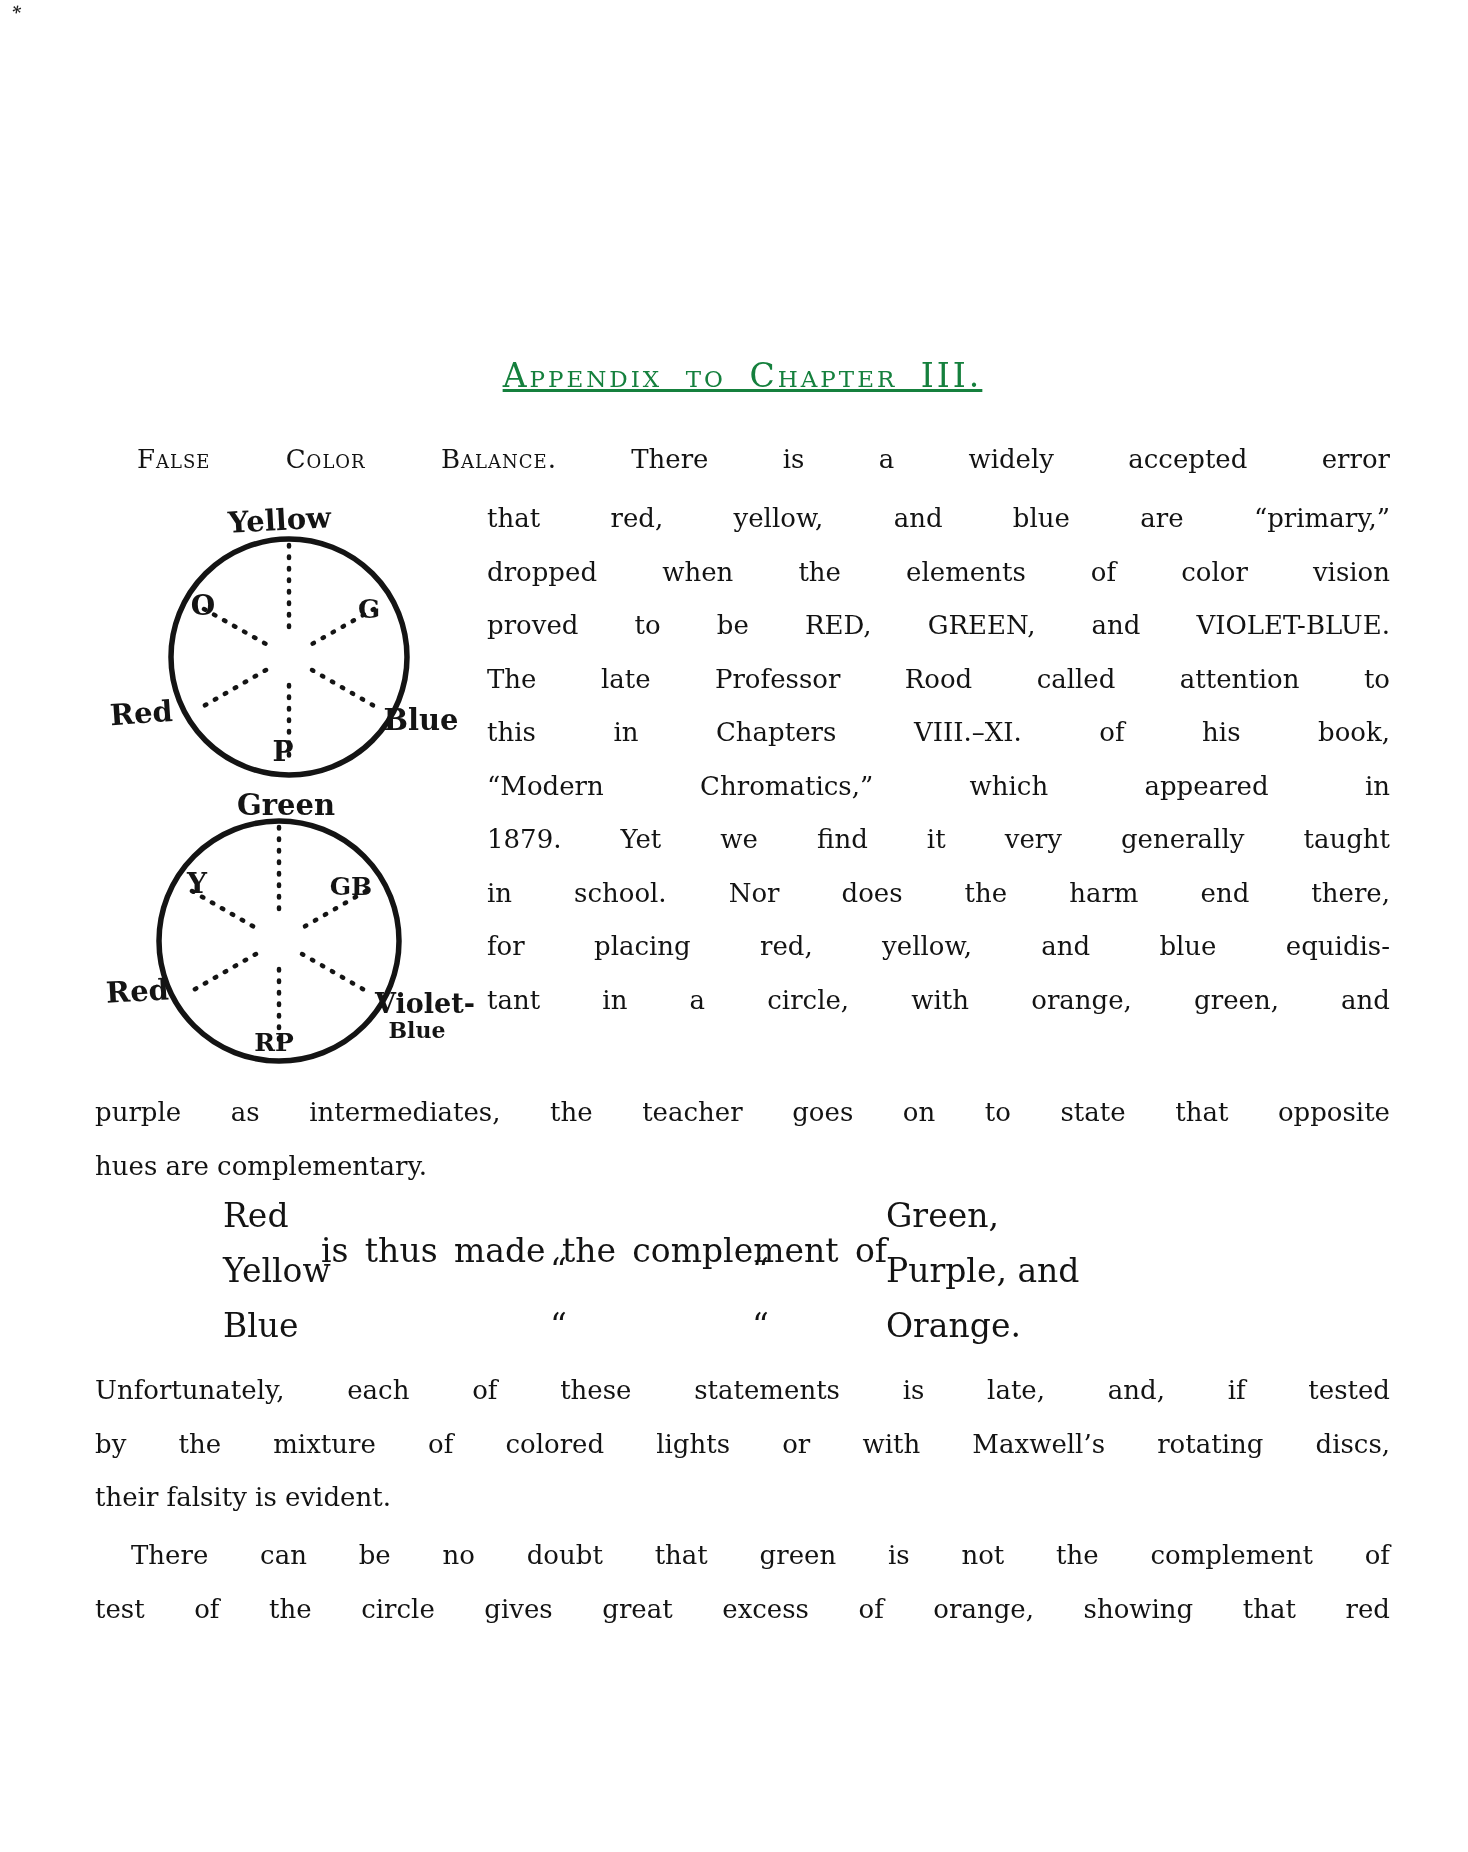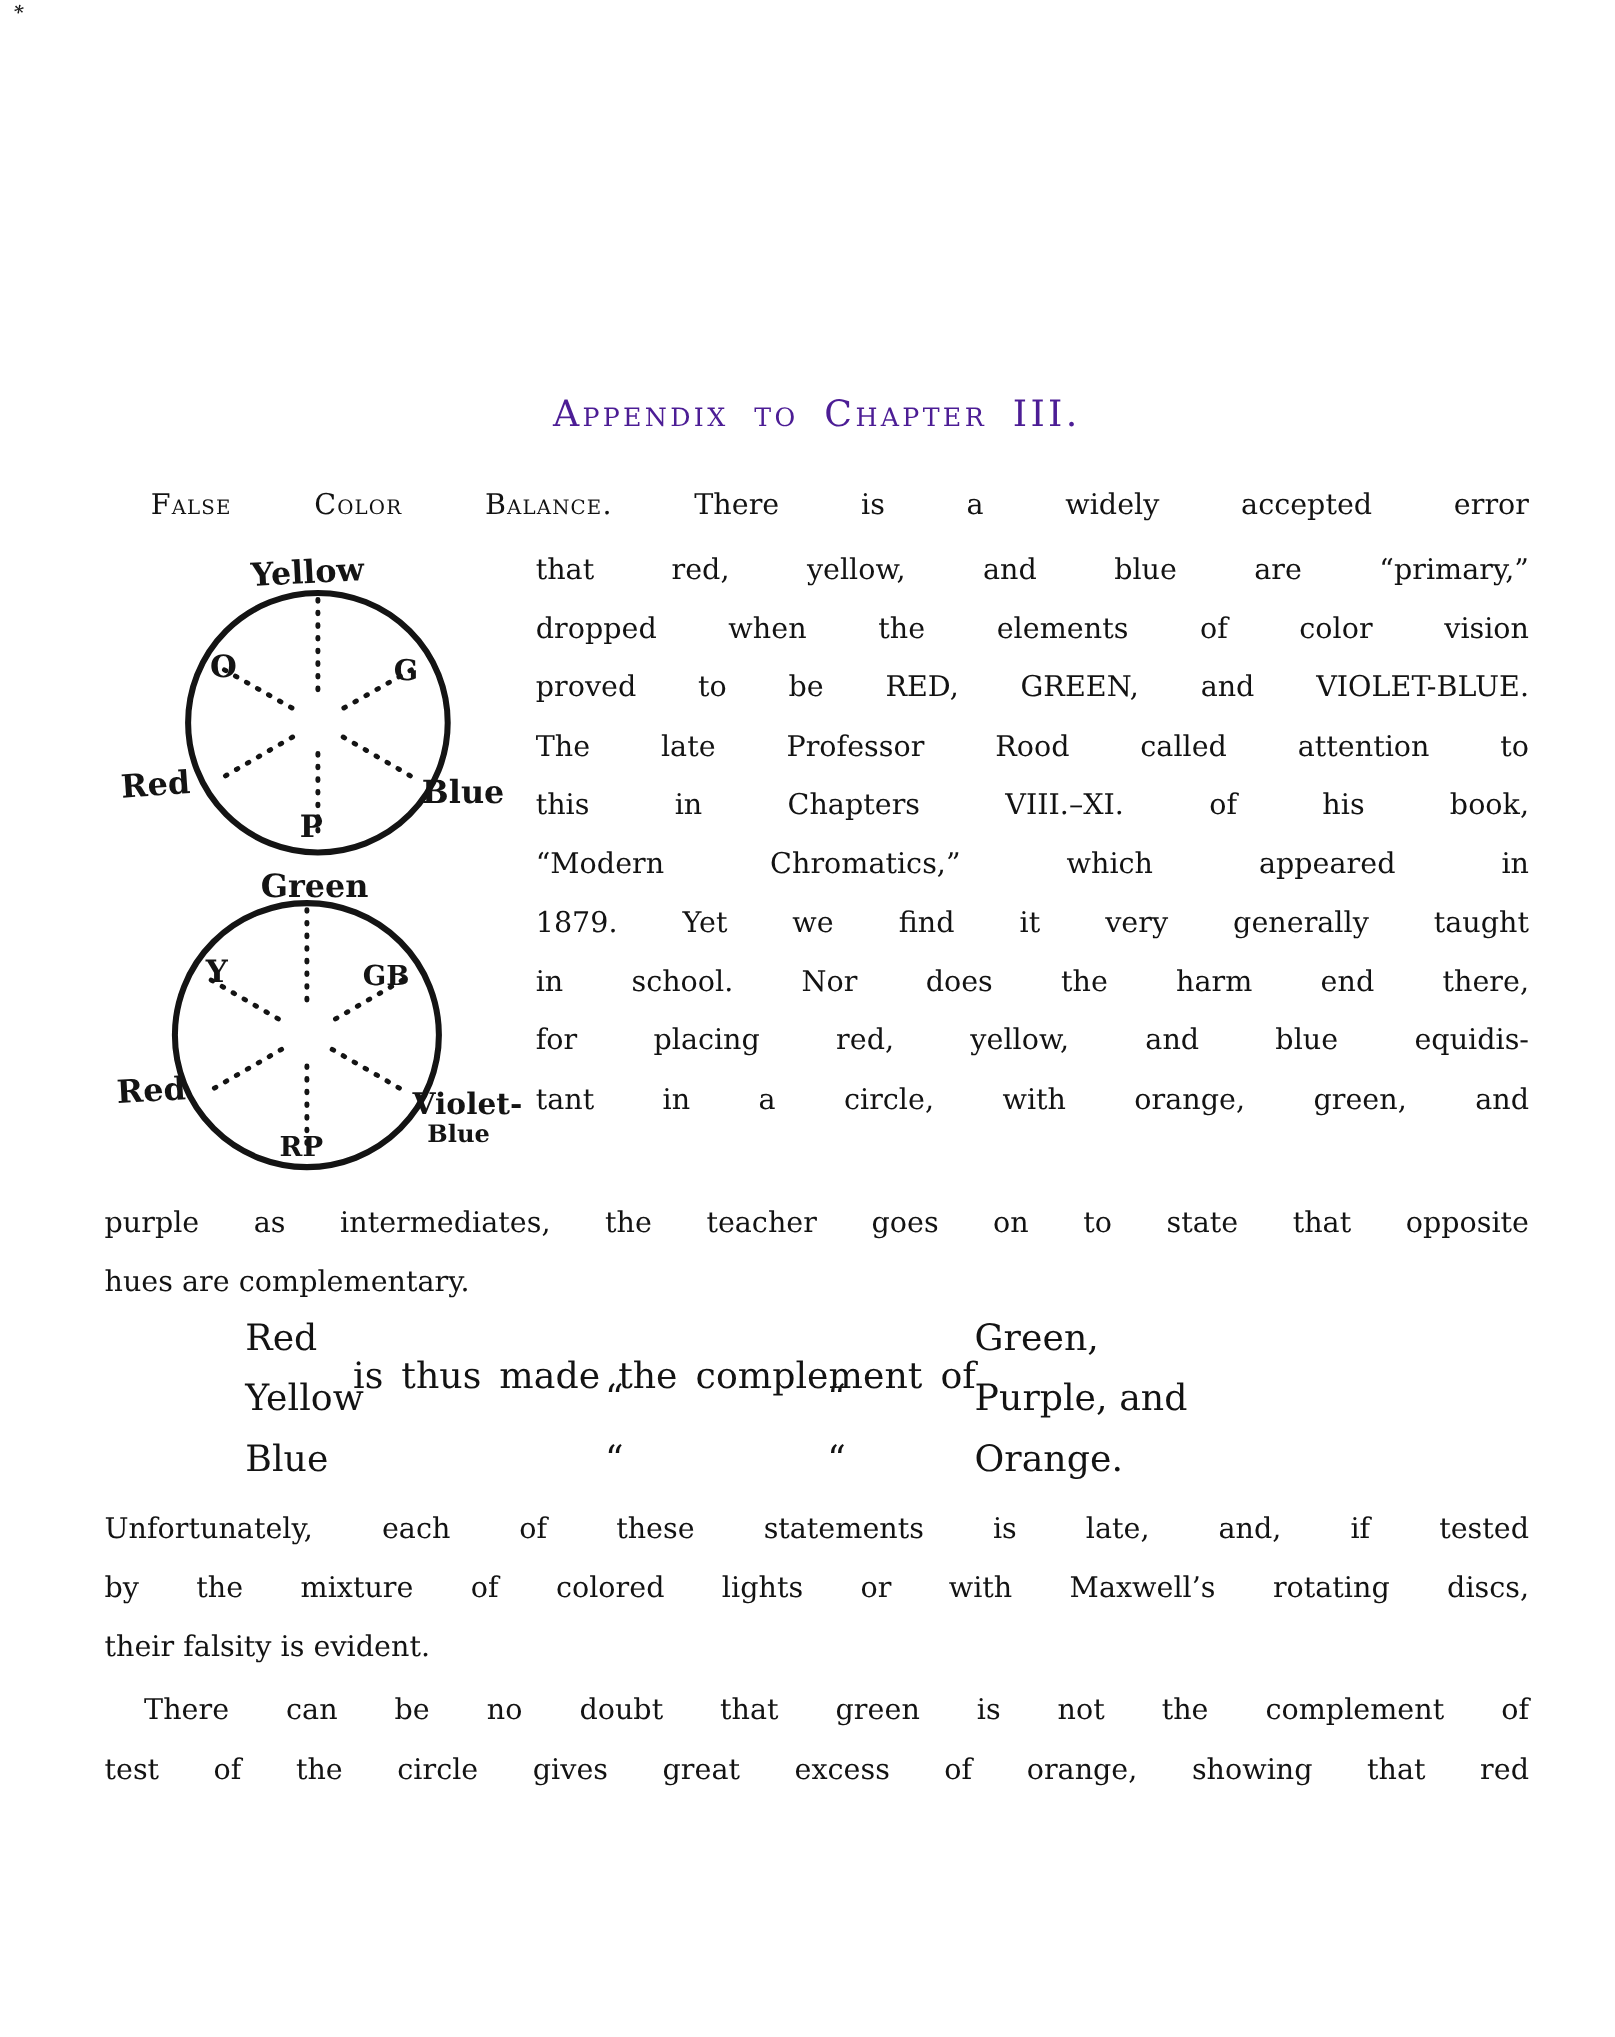--- a/index.html
+++ b/index.html
@@ -21,21 +21,22 @@
     color: #1a1a1a;
   }
   .title {
     position: absolute;
     left: 95px; top: 356px; width: 1295px;
     text-align: center;
     font-variant: small-caps;
     font-size: 33px;
     letter-spacing: 3px;
     word-spacing: 10px;
-    color: #4c1d95;
+    color: #15803d;
+    text-decoration: underline;
   }
   .bodyline { font-size: 26px; line-height: 53.5px; }
   .p1-line1 {
     position: absolute;
     left: 95px; top: 433px; width: 1295px;
     text-indent: 42px;
     text-align: justify;
     text-align-last: justify;
   }
   .smallcaps { font-variant: small-caps; letter-spacing: 1px; }

